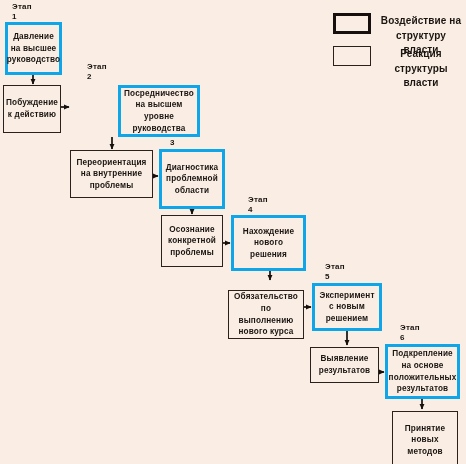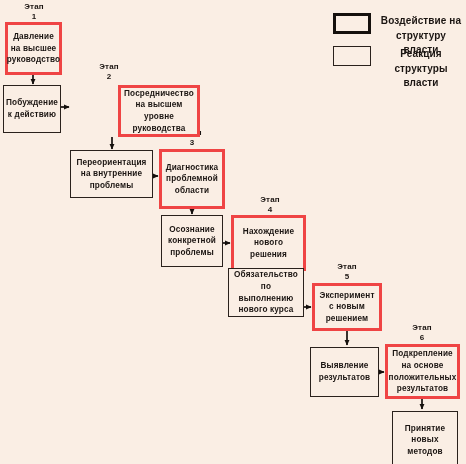--- a/index.html
+++ b/index.html
@@ -21,27 +21,26 @@
     align-items:center;
     justify-content:center;
     text-align:center;
     font-size:8.2px;
     line-height:1.42;
     letter-spacing:.15px;
     font-weight:700;
     padding:2px 3px;
     z-index:3;
   }
-  .box.thick{border:3px solid #ef4444;}
+  .box.thick{border:3px solid #0ea5e9;}
   .box.thin{border:1.2px solid #2a211c;font-weight:700;}
   .box span{display:block;}
 
   .stage-label{
     position:absolute;
-    text-align:center;
     font-size:8px;
     font-weight:700;
     line-height:1.3;
     letter-spacing:.2px;
     z-index:3;
   }
   .stage-label .num{display:block;}
 
   .legend-box{
     position:absolute;
@@ -163,38 +162,38 @@
   </div>
 
   <div class="box thick" style="left:231px;top:215px;width:75px;height:56px;">
     <div>
       <span>Нахождение</span>
       <span>нового</span>
       <span>решения</span>
     </div>
   </div>
 
-  <div class="box thin" style="left:228px;top:268px;width:76px;height:49px;text-align:center;">
+  <div class="box thin" style="left:228px;top:290px;width:76px;height:49px;text-align:center;">
     <div>
       <span>Обязательство</span>
       <span>по</span>
       <span>выполнению</span>
       <span>нового курса</span>
     </div>
   </div>
 
   <div class="box thick" style="left:312px;top:283px;width:70px;height:48px;">
     <div>
       <span>Эксперимент</span>
       <span>с новым</span>
       <span>решением</span>
     </div>
   </div>
 
-  <div class="box thin" style="left:310px;top:347px;width:69px;height:50px;">
+  <div class="box thin" style="left:310px;top:347px;width:69px;height:36px;">
     <div>
       <span>Выявление</span>
       <span>результатов</span>
     </div>
   </div>
 
   <div class="box thick" style="left:385px;top:344px;width:75px;height:55px;">
     <div>
       <span>Подкрепление</span>
       <span>на основе</span>

